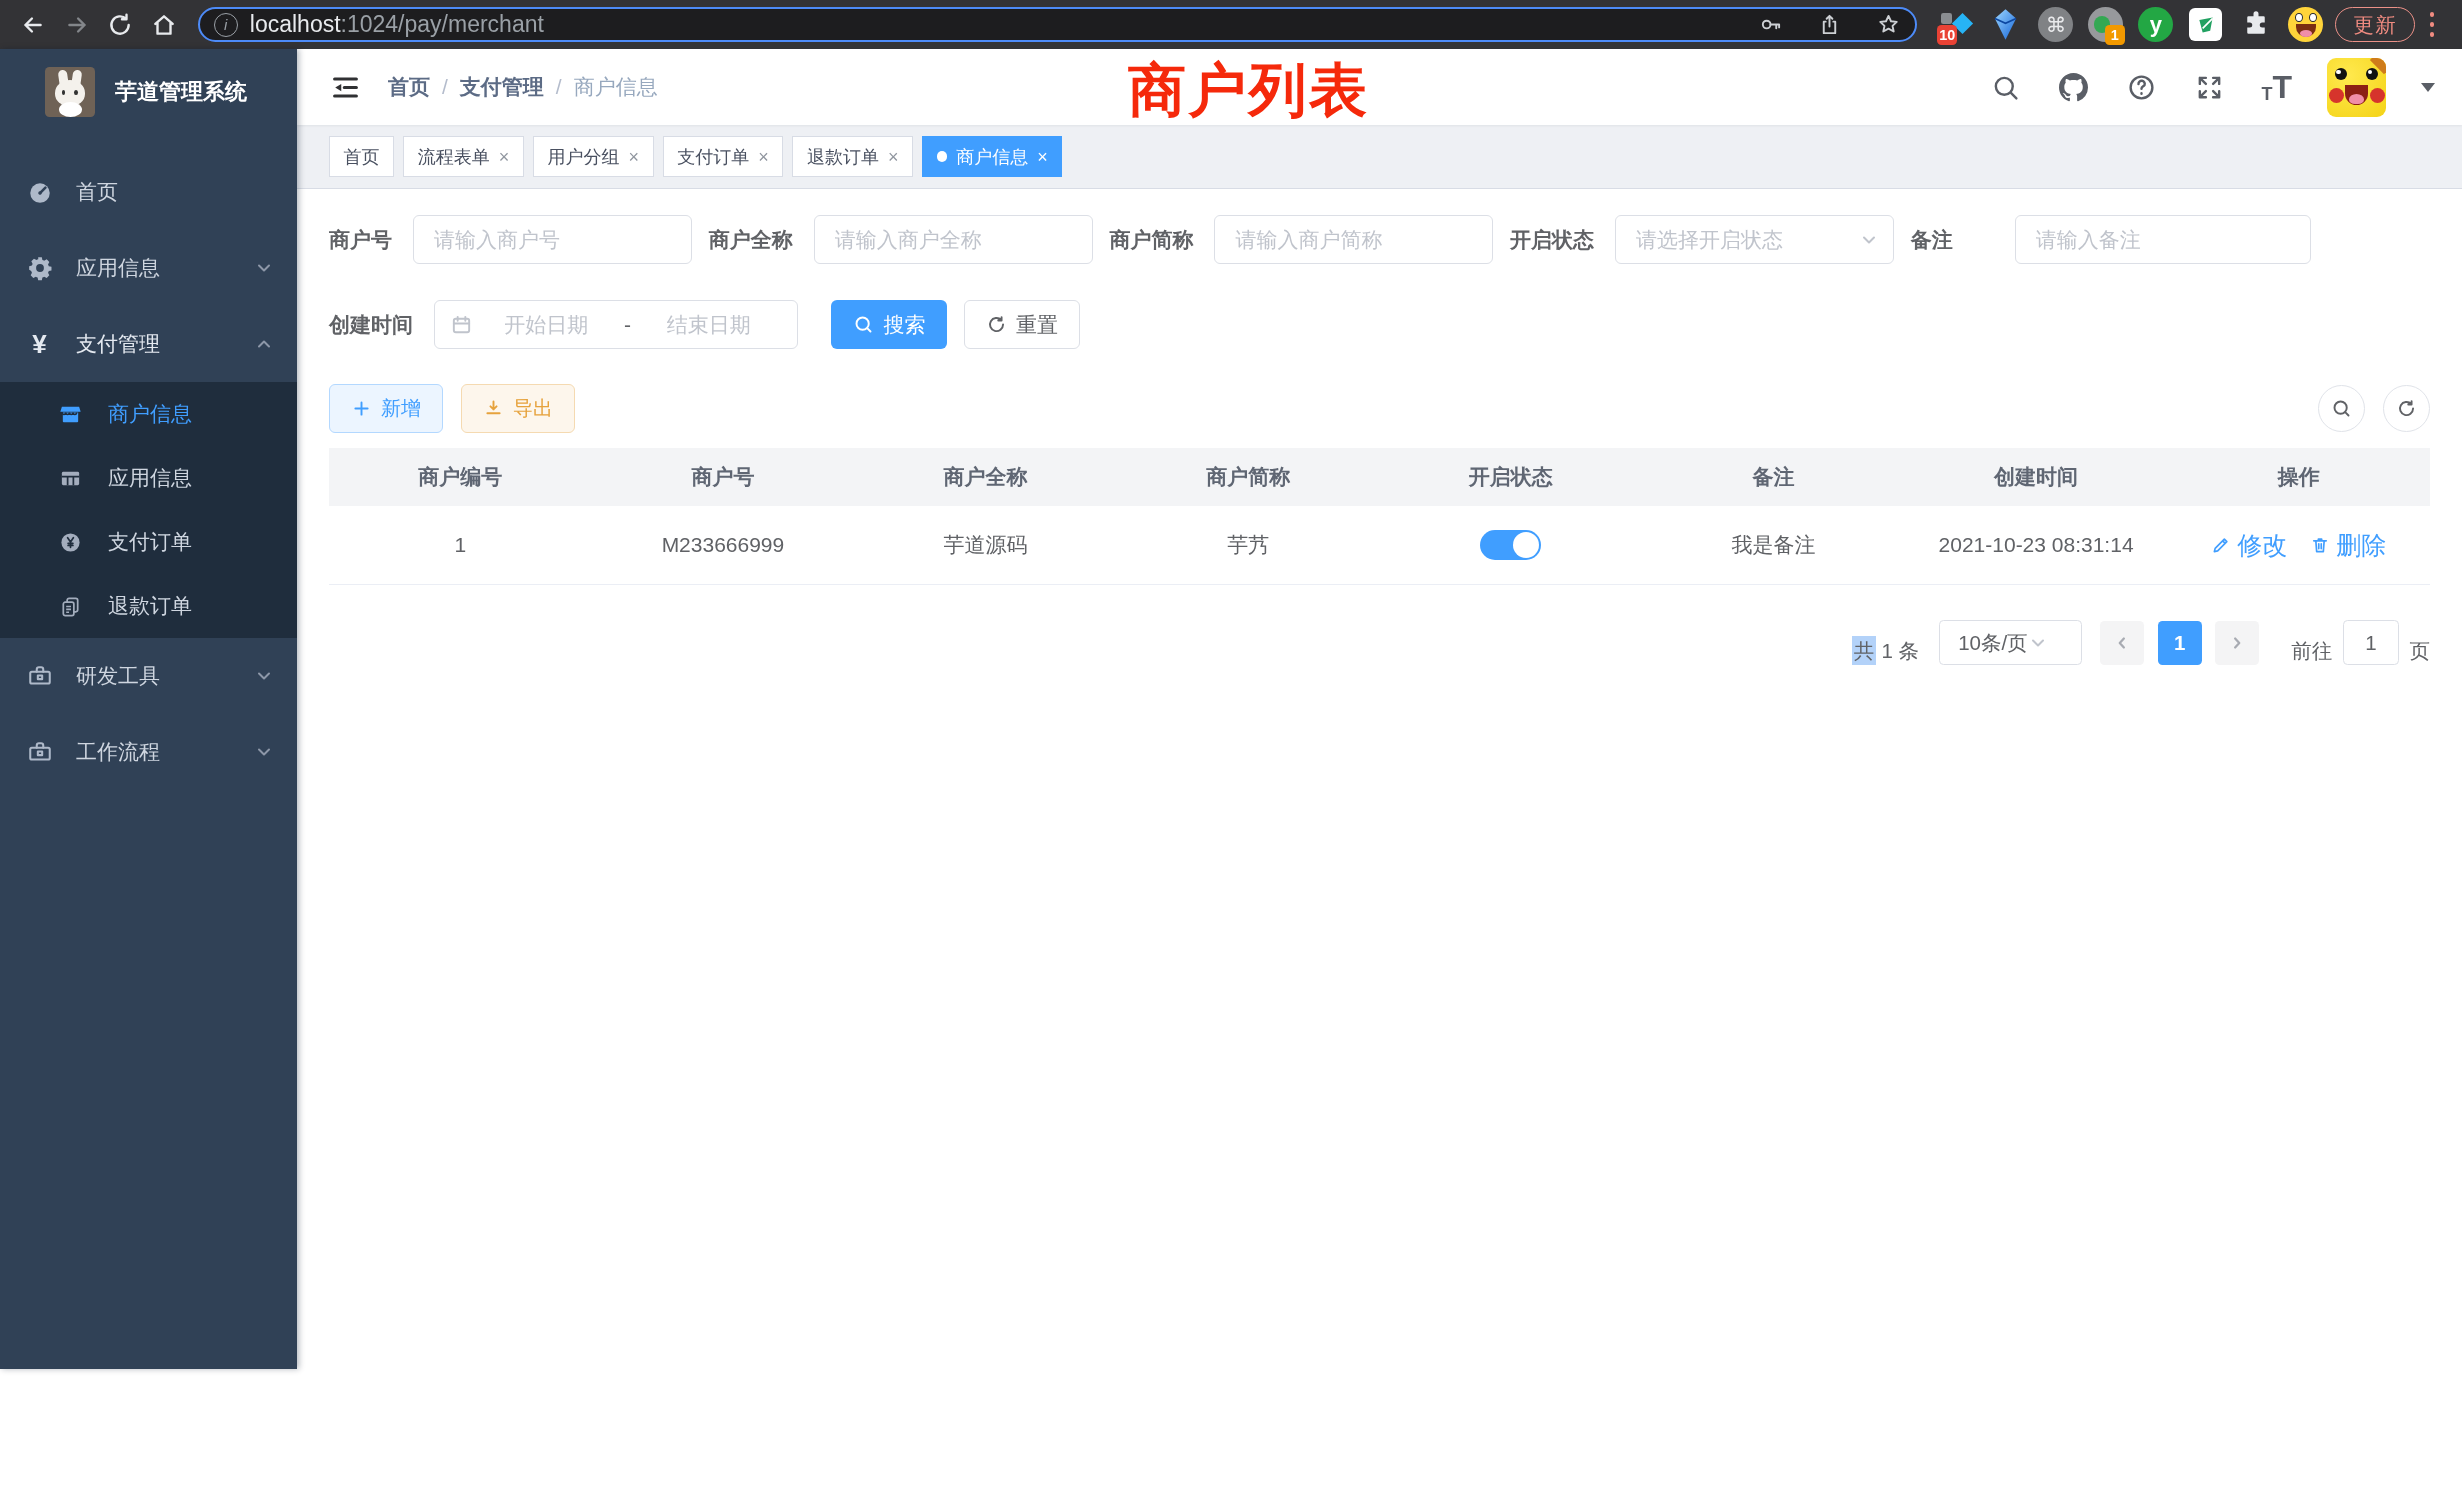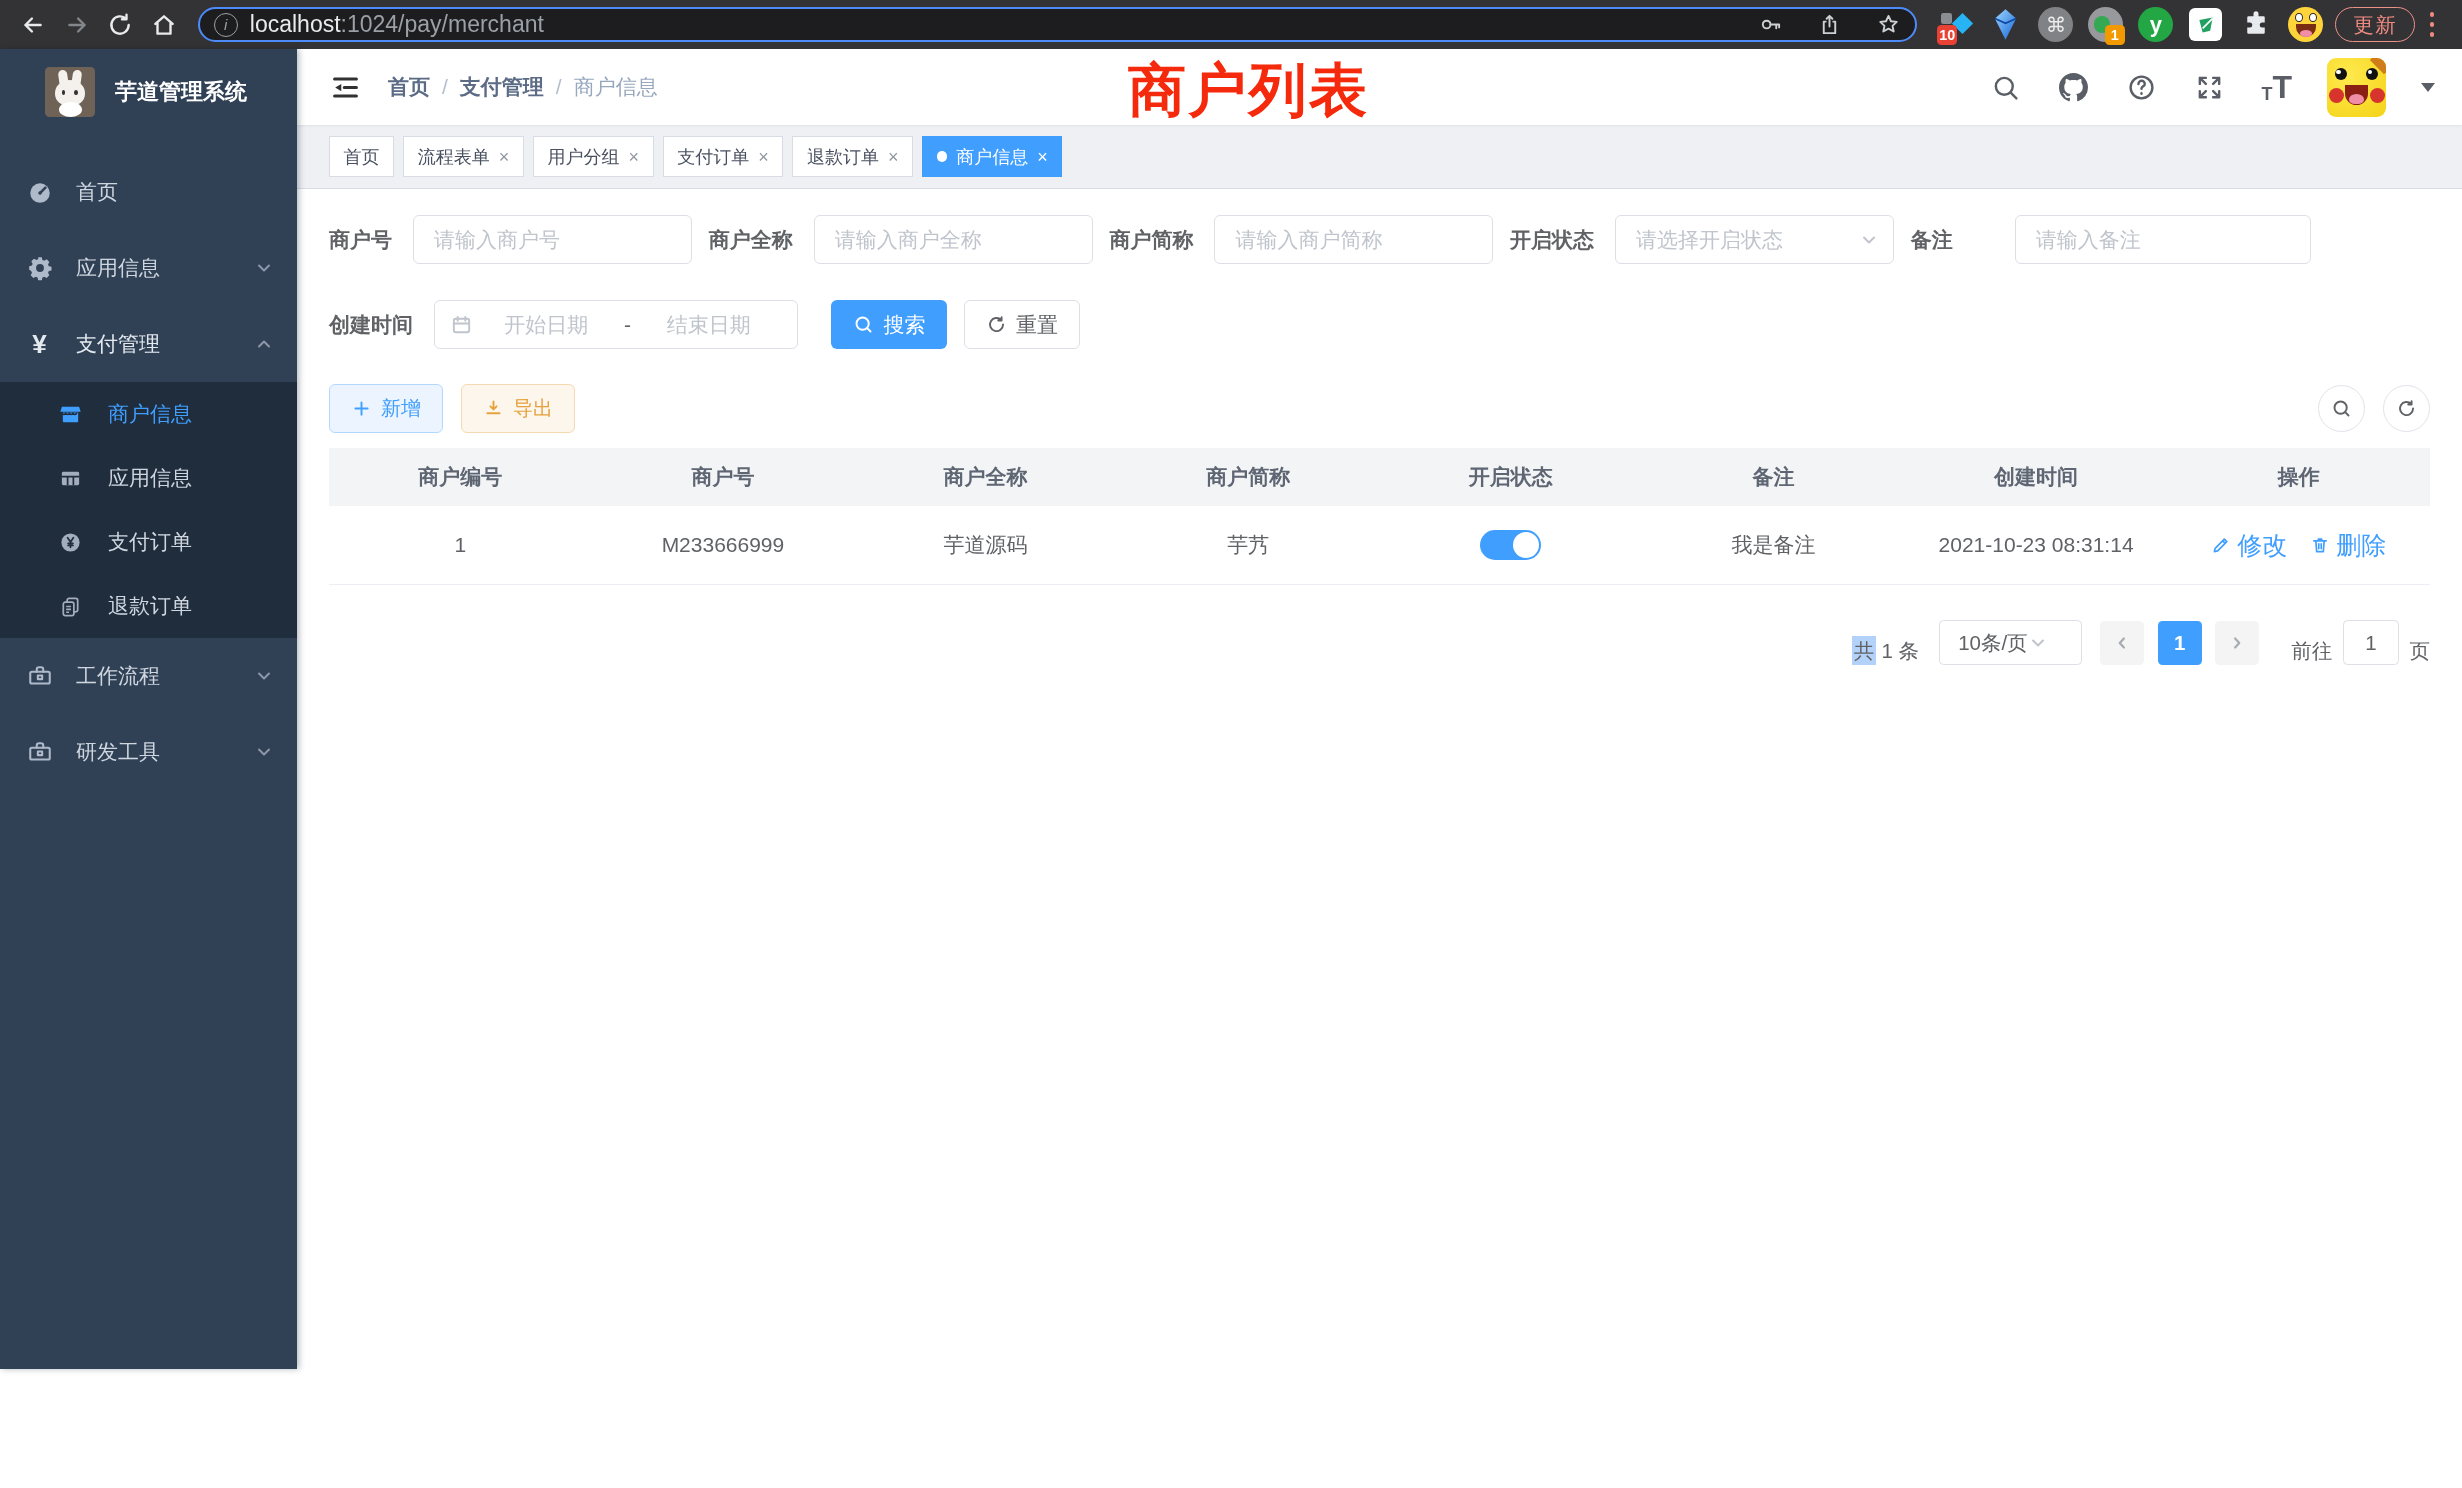--- a/index.html
+++ b/index.html
@@ -340,36 +340,36 @@
       </div>
 
       <div class="m-item">
         <span class="mi">
           <svg viewBox="0 0 24 24" fill="none" stroke="#aeb9c9" stroke-width="1.9" stroke-linecap="round" stroke-linejoin="round">
               <rect x="3" y="8" width="18" height="11" rx="1.5"></rect>
               <path d="M9 8V6a2 2 0 012-2h2a2 2 0 012 2v2"></path>
               <rect x="10" y="11.5" width="4" height="3.4"></rect>
             </svg>
         </span>
-        <span>工作流程</span>
+        <span>研发工具</span>
         <span class="m-chev">
             <svg viewBox="0 0 24 24">
               <path d="M6 9l6 6 6-6"></path>
             </svg>
           </span>
       </div>
       <div class="m-item">
         <span class="mi">
           <svg viewBox="0 0 24 24" fill="none" stroke="#aeb9c9" stroke-width="1.9" stroke-linecap="round" stroke-linejoin="round">
               <rect x="3" y="8" width="18" height="11" rx="1.5"></rect>
               <path d="M9 8V6a2 2 0 012-2h2a2 2 0 012 2v2"></path>
               <rect x="10" y="11.5" width="4" height="3.4"></rect>
             </svg>
         </span>
-        <span>研发工具</span>
+        <span>工作流程</span>
         <span class="m-chev">
             <svg viewBox="0 0 24 24">
               <path d="M6 9l6 6 6-6"></path>
             </svg>
           </span>
       </div>
     </div>
   </div>
 
   <div class="main">

